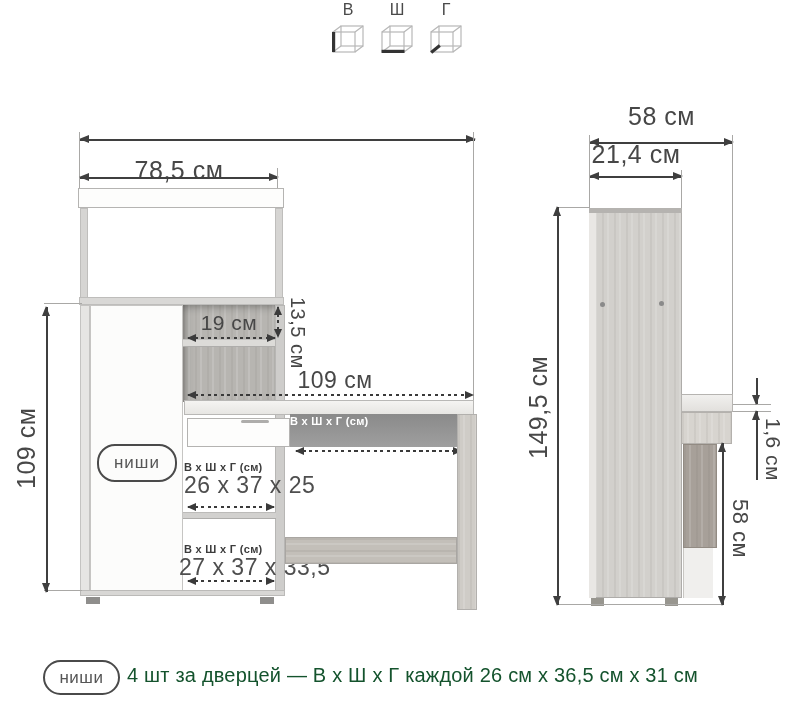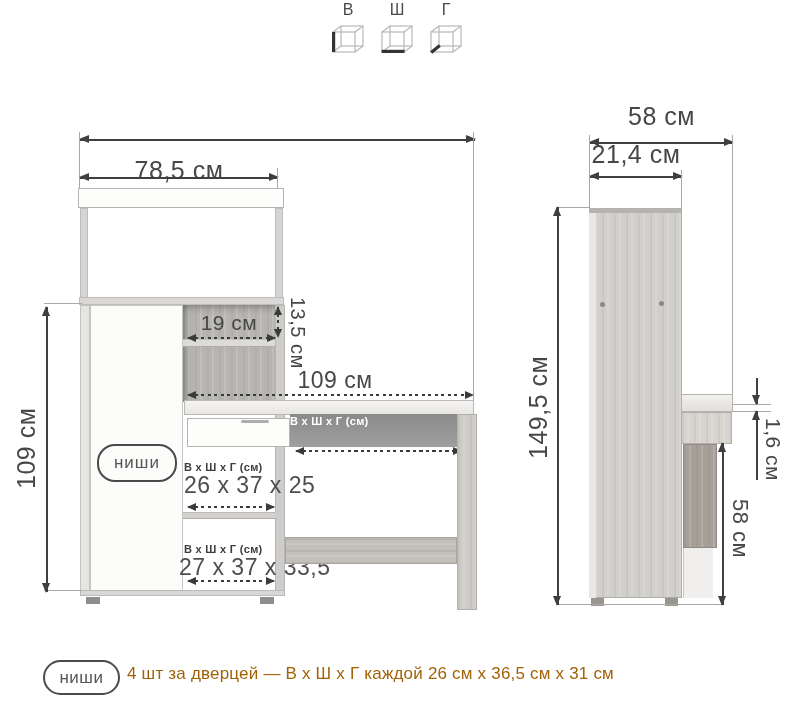--- a/index.html
+++ b/index.html
@@ -180,15 +180,15 @@
   <div class="dim-v nh-start" style="left:756px;top:378px;height:26px;"></div>
   <div class="dim-v nh-end" style="left:756px;top:411px;height:69px;"></div>
   <div class="dim-label vert-down" style="left:761px;top:412px;height:74px;font-size:21px;">1,6 см</div>
 
   <div class="dim-v" style="left:722px;top:443px;height:162px;"></div>
   <div class="dim-label vert-down" style="left:727px;top:485px;height:88px;font-size:22px;">58 см</div>
 
   <div class="oval" style="left:43px;top:660px;width:73px;height:31px;font-size:17px;letter-spacing:.5px;">
     <span>ниши</span>
   </div>
-  <div class="abs" style="left:127px;top:664px;font-size:17px;color:#a16207;letter-spacing:.2px;white-space:nowrap;">4 шт за дверцей — В х Ш х Г каждой 26 см х 36,5 см х 31 см</div>
+  <div class="abs" style="left:127px;top:664px;font-size:20px;color:#14532d;letter-spacing:.2px;white-space:nowrap;">4 шт за дверцей — В х Ш х Г каждой 26 см х 36,5 см х 31 см</div>
 
 </div>
 
 </body></html>

